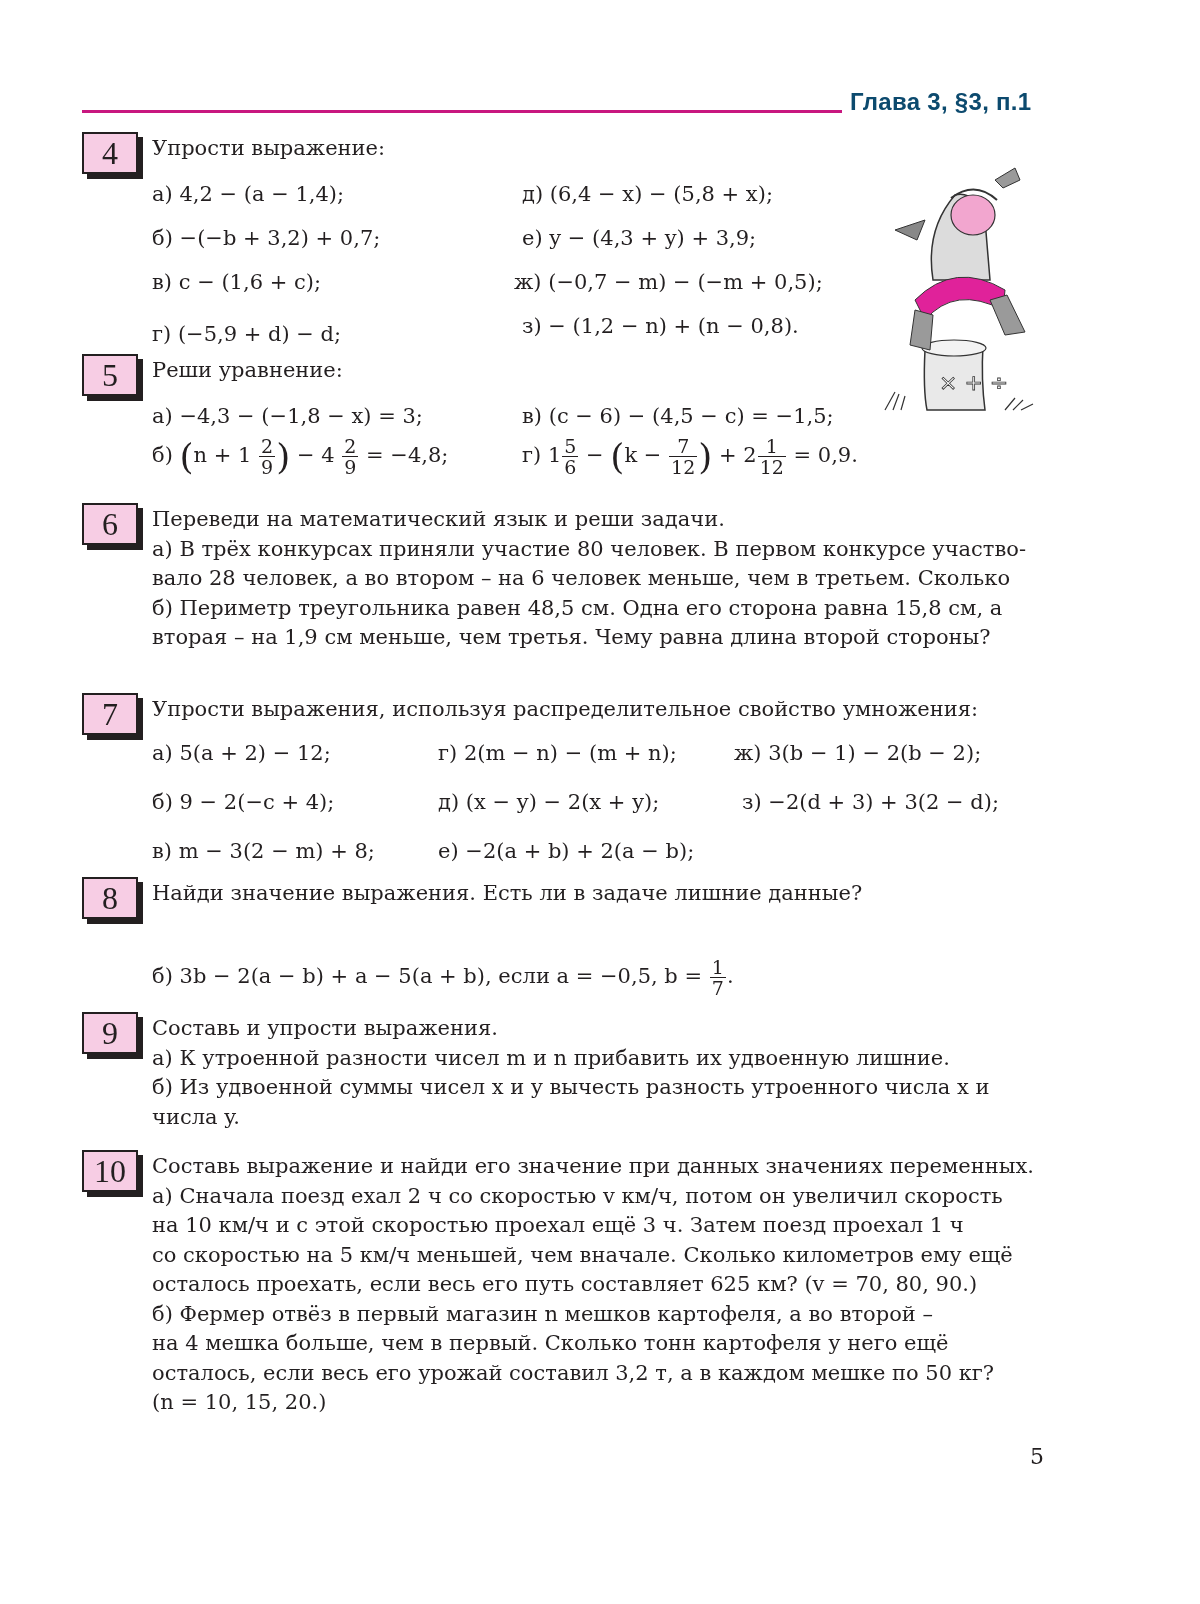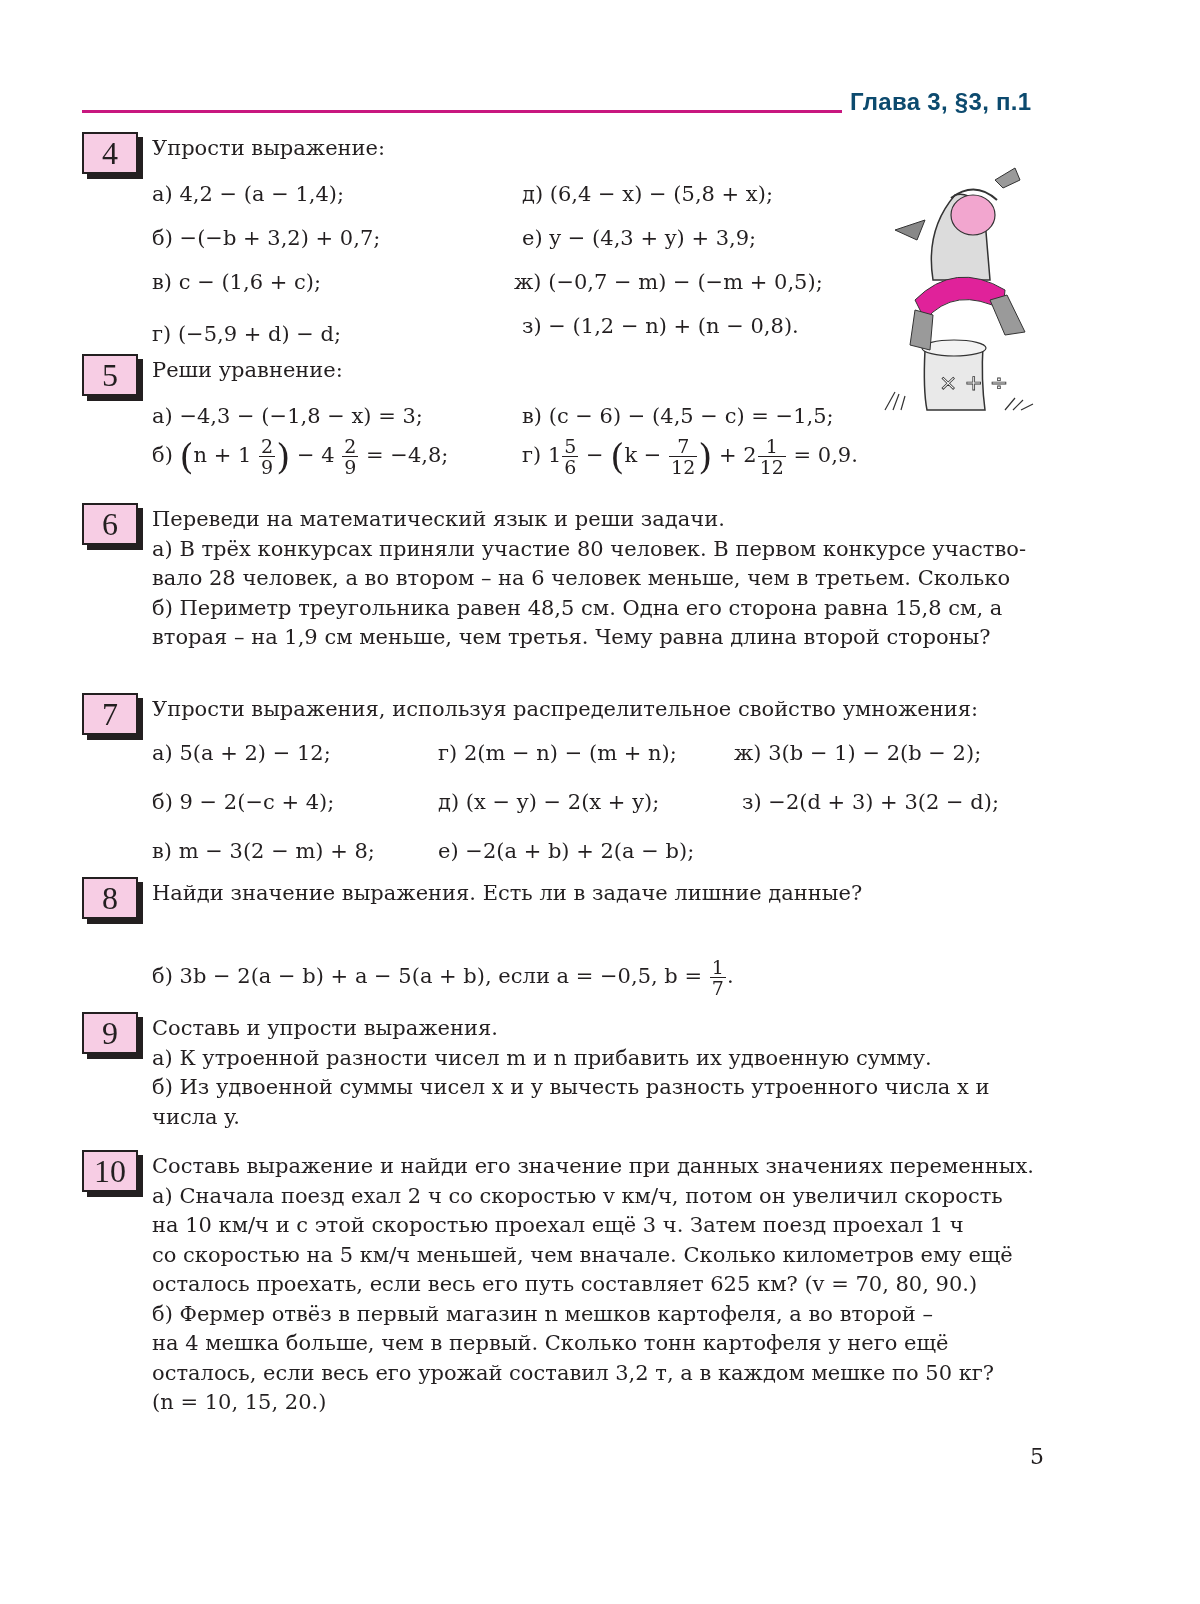--- a/index.html
+++ b/index.html
@@ -156,21 +156,21 @@
         <span class="frac"><span class="n">1</span><span class="d">7</span></span><span>.</span>
       </div>
     </div>
   </div>
 </div>
 
 <div class="task" style="top:1012px;">
   <div class="num-box">9</div>
   <div class="task-body">
     <span class="title">Составь и упрости выражения.</span>
-    <span class="item">а) К утроенной разности чисел m и n прибавить их удвоенную сумму.</span>
+    <span class="item">а) К утроенной разности чисел m и n прибавить их удвоенную лишние.</span>
     <span class="item">б) Из удвоенной суммы чисел x и y вычесть разность утроенного числа x и</span>
     <span class="item">числа y.</span>
   </div>
 </div>
 
 <div class="task" style="top:1150px;">
   <div class="num-box">10</div>
   <div class="task-body">
     <span class="title">Составь выражение и найди его значение при данных значениях переменных.</span>
     <span class="item">а) Сначала поезд ехал 2 ч со скоростью v км/ч, потом он увеличил скорость</span>

